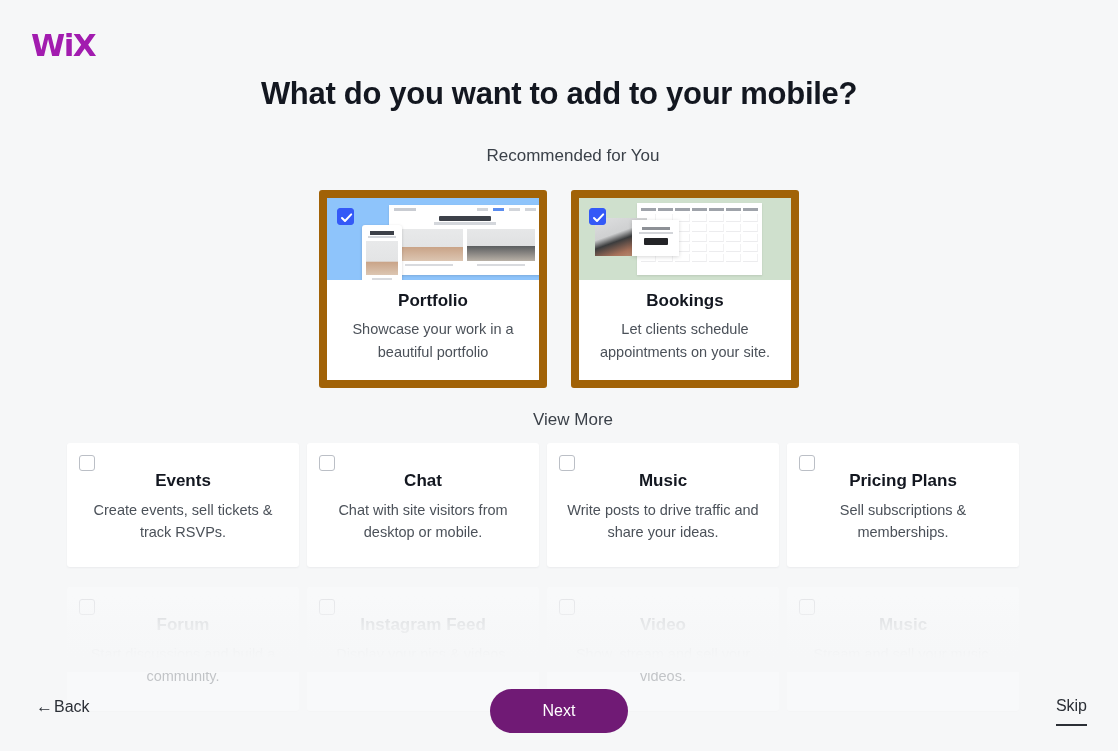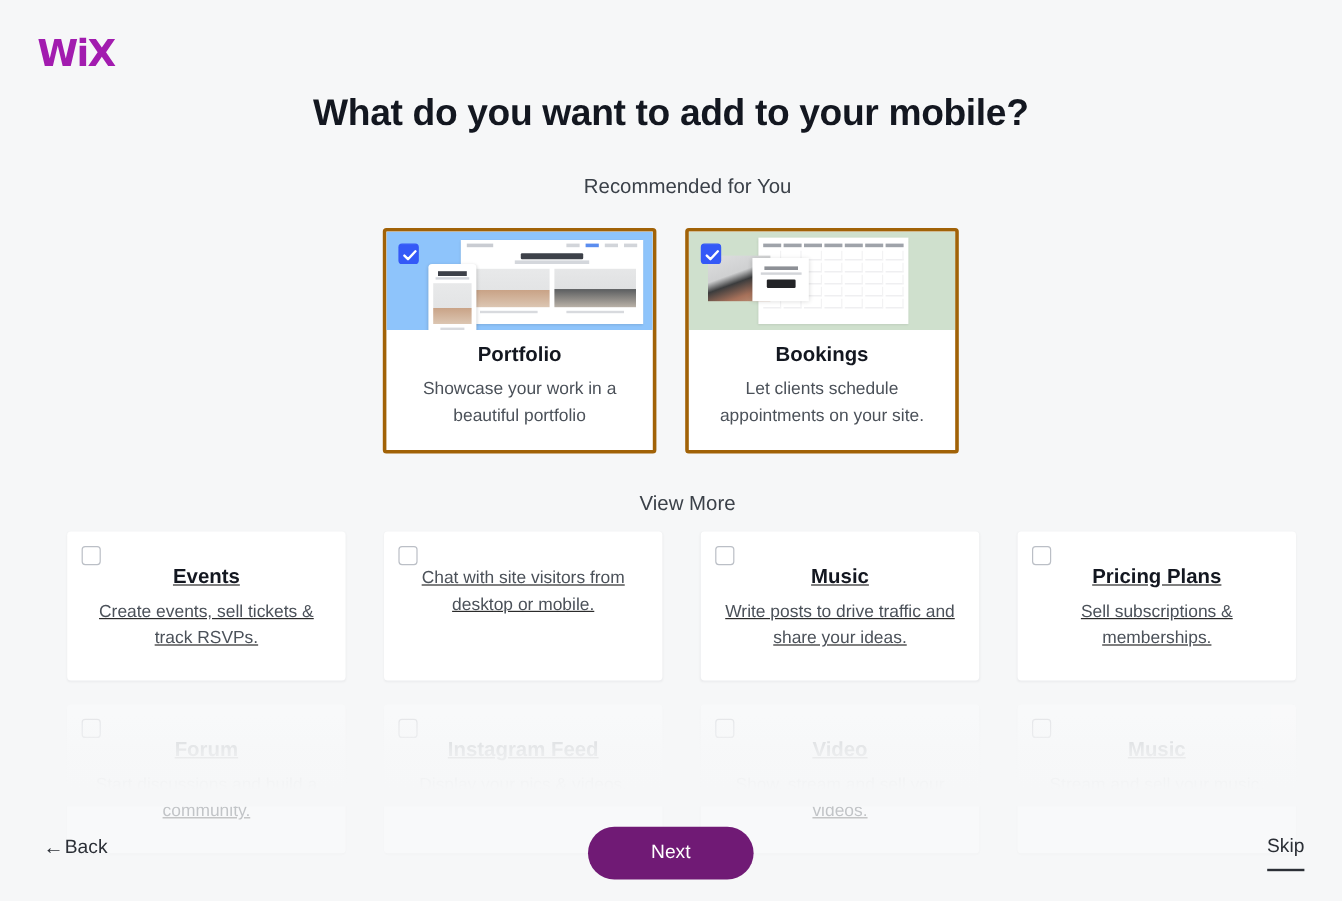--- a/index.html
+++ b/index.html
@@ -63,21 +63,21 @@
     left: 0;
     width: 100%;
     display: flex;
     justify-content: center;
     gap: 24px;
   }
 
   .rec-card {
     width: 228px;
     background: #ffffff;
-    border: 3px solid #a16207;
+    border: 8px solid #a16207;
     border-radius: 3px;
     overflow: hidden;
     position: relative;
     cursor: pointer;
   }
 
   .rec-thumb {
     height: 82px;
     position: relative;
     overflow: hidden;
@@ -206,27 +206,26 @@
     padding: 7px 5px;
   }
   .bk-pop .l1 { margin: 0 auto 2px; width: 28px; height: 2.5px; background: #8d9096; }
   .bk-pop .l2 { margin: 0 auto 4px; width: 34px; height: 2px; background: #d3d5d9; }
   .bk-pop .btn { margin: 0 auto; width: 24px; height: 7px; background: #232427; border-radius: 1px; }
 
   
   .more-grid {
     position: absolute;
     top: 443px;
-    left: 56px;
+    left: 67px;
     width: 986px;
     display: grid;
     grid-template-columns: repeat(4, 232px);
-    gap: 32px;
+    gap: 8px;
     row-gap: 20px;
-    text-decoration: underline;
   }
   .more-card {
     height: 124px;
     background: #ffffff;
     border-radius: 3px;
     position: relative;
     padding: 28px 20px 0;
     text-align: center;
     box-shadow: 0 1px 2px rgba(16,24,40,.05);
     cursor: pointer;
@@ -443,20 +442,21 @@
 <div class="more-grid">
 
   <div class="more-card">
     <div class="checkbox empty"></div>
     <div class="more-name">Events</div>
     <div class="more-desc">Create events, sell tickets &amp; track RSVPs.</div>
   </div>
 
   <div class="more-card">
     <div class="checkbox empty"></div>
+    <div class="more-name">Chat</div>
     <div class="more-desc">Chat with site visitors from desktop or mobile.</div>
   </div>
 
   <div class="more-card">
     <div class="checkbox empty"></div>
     <div class="more-name">Music</div>
     <div class="more-desc">Write posts to drive traffic and share your ideas.</div>
   </div>
 
   <div class="more-card">

